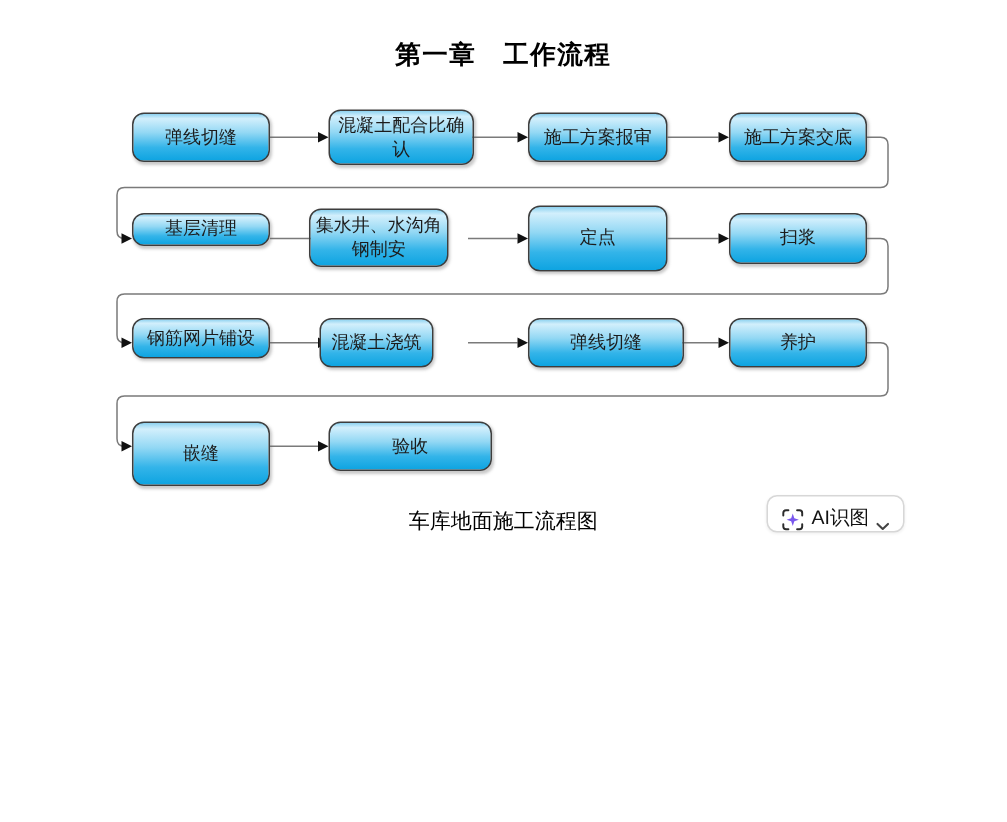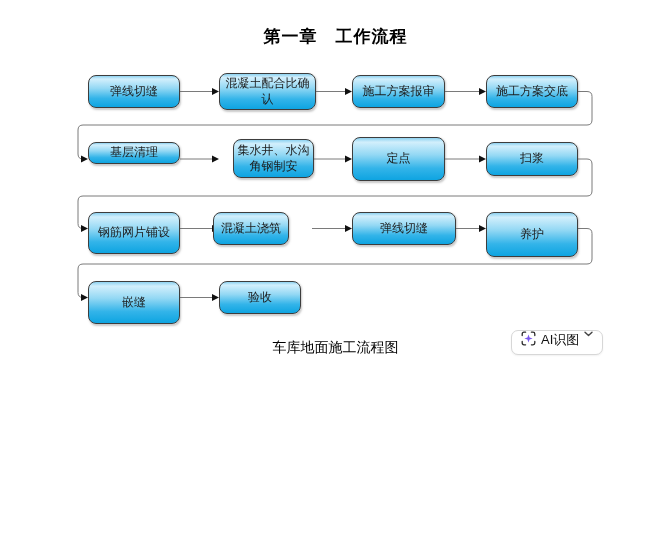--- a/index.html
+++ b/index.html
@@ -20,21 +20,21 @@
     text-align:center;font-size:12px;line-height:1.3;color:#1c1c1c;
     border:1px solid #3d3d3d;border-radius:8px;box-sizing:border-box;padding:0 3px;
     background:linear-gradient(180deg,#8ed2f0 0%,#d2effc 10%,#93d8f4 40%,#33b4e9 72%,#0ea4e1 100%);
     box-shadow:1px 1.5px 2px rgba(100,100,100,.35);
   }
   svg.connectors{position:absolute;left:0;top:0;pointer-events:none;}
   .conn{stroke:#7a7a7a;stroke-width:1;fill:none;}
   .arrow{fill:#111;stroke:none;}
   .ai-btn{
     position:absolute;left:511px;top:330px;height:25px;
-    display:flex;align-items:flex-start;gap:5px;padding:0 9px;box-sizing:border-box;
+    display:flex;align-items:flex-end;gap:5px;padding:0 9px;box-sizing:border-box;
     background:#fff;border:1px solid #d7d7d7;border-radius:7px;
     font-family:"Liberation Sans", sans-serif;font-size:13px;color:#111;
     cursor:pointer;box-shadow:0 1px 2px rgba(0,0,0,.06);
   }
 </style>
 </head>
 <body>
 
 <div class="stage">
 
@@ -75,31 +75,31 @@
     <path class="conn" d="M578 228.5 H587 Q592 228.5 592 233.5 V259 Q592 264 587 264 H83 Q78 264 78 269 V292.5 Q78 297.5 83 297.5 H81"></path>
     <path class="arrow" d="M88 297.5 L81 294 L81 301 Z"></path>
   </svg>
 
   <div class="box" style="left:88px;top:75px;width:92px;height:33px">弹线切缝</div>
   <div class="box" style="left:219px;top:73px;width:97px;height:37px">混凝土配合比确认</div>
   <div class="box" style="left:352px;top:75px;width:93px;height:33px">施工方案报审</div>
   <div class="box" style="left:486px;top:75px;width:92px;height:33px">施工方案交底</div>
 
   <div class="box" style="left:88px;top:142px;width:92px;height:22px">基层清理</div>
-  <div class="box" style="left:233px;top:139px;width:81px;height:39px">集水井、水沟角钢制安</div>
+  <div class="box" style="left:206px;top:139px;width:93px;height:39px">集水井、水沟角钢制安</div>
   <div class="box" style="left:352px;top:137px;width:93px;height:44px">定点</div>
   <div class="box" style="left:486px;top:142px;width:92px;height:34px">扫浆</div>
 
-  <div class="box" style="left:88px;top:212px;width:92px;height:42px">钢筋网片铺设</div>
+  <div class="box" style="left:88px;top:212px;width:92px;height:27px">钢筋网片铺设</div>
   <div class="box" style="left:213px;top:212px;width:76px;height:33px">混凝土浇筑</div>
   <div class="box" style="left:352px;top:212px;width:104px;height:33px">弹线切缝</div>
-  <div class="box" style="left:486px;top:212px;width:92px;height:45px">养护</div>
+  <div class="box" style="left:486px;top:212px;width:92px;height:33px">养护</div>
 
   <div class="box" style="left:88px;top:281px;width:92px;height:43px">嵌缝</div>
-  <div class="box" style="left:219px;top:281px;width:82px;height:33px">验收</div>
+  <div class="box" style="left:219px;top:281px;width:109px;height:33px">验收</div>
 
   <div class="caption">车库地面施工流程图</div>
 
   <div class="ai-btn">
     <svg width="15" height="15" viewBox="0 0 15 15">
       <path d="M1.2 4.6 V3 Q1.2 1.2 3 1.2 H4.6 M10.4 1.2 H12 Q13.8 1.2 13.8 3 V4.6 M13.8 10.4 V12 Q13.8 13.8 12 13.8 H10.4 M4.6 13.8 H3 Q1.2 13.8 1.2 12 V10.4" stroke="#2b2b2b" stroke-width="1.3" fill="none" stroke-linecap="round"></path>
       <path d="M7.5 3.4 L8.55 6.45 L11.6 7.5 L8.55 8.55 L7.5 11.6 L6.45 8.55 L3.4 7.5 L6.45 6.45 Z" fill="#7a58ee"></path>
     </svg>
     <span>AI识图</span>
     <svg width="9" height="6" viewBox="0 0 9 6">

